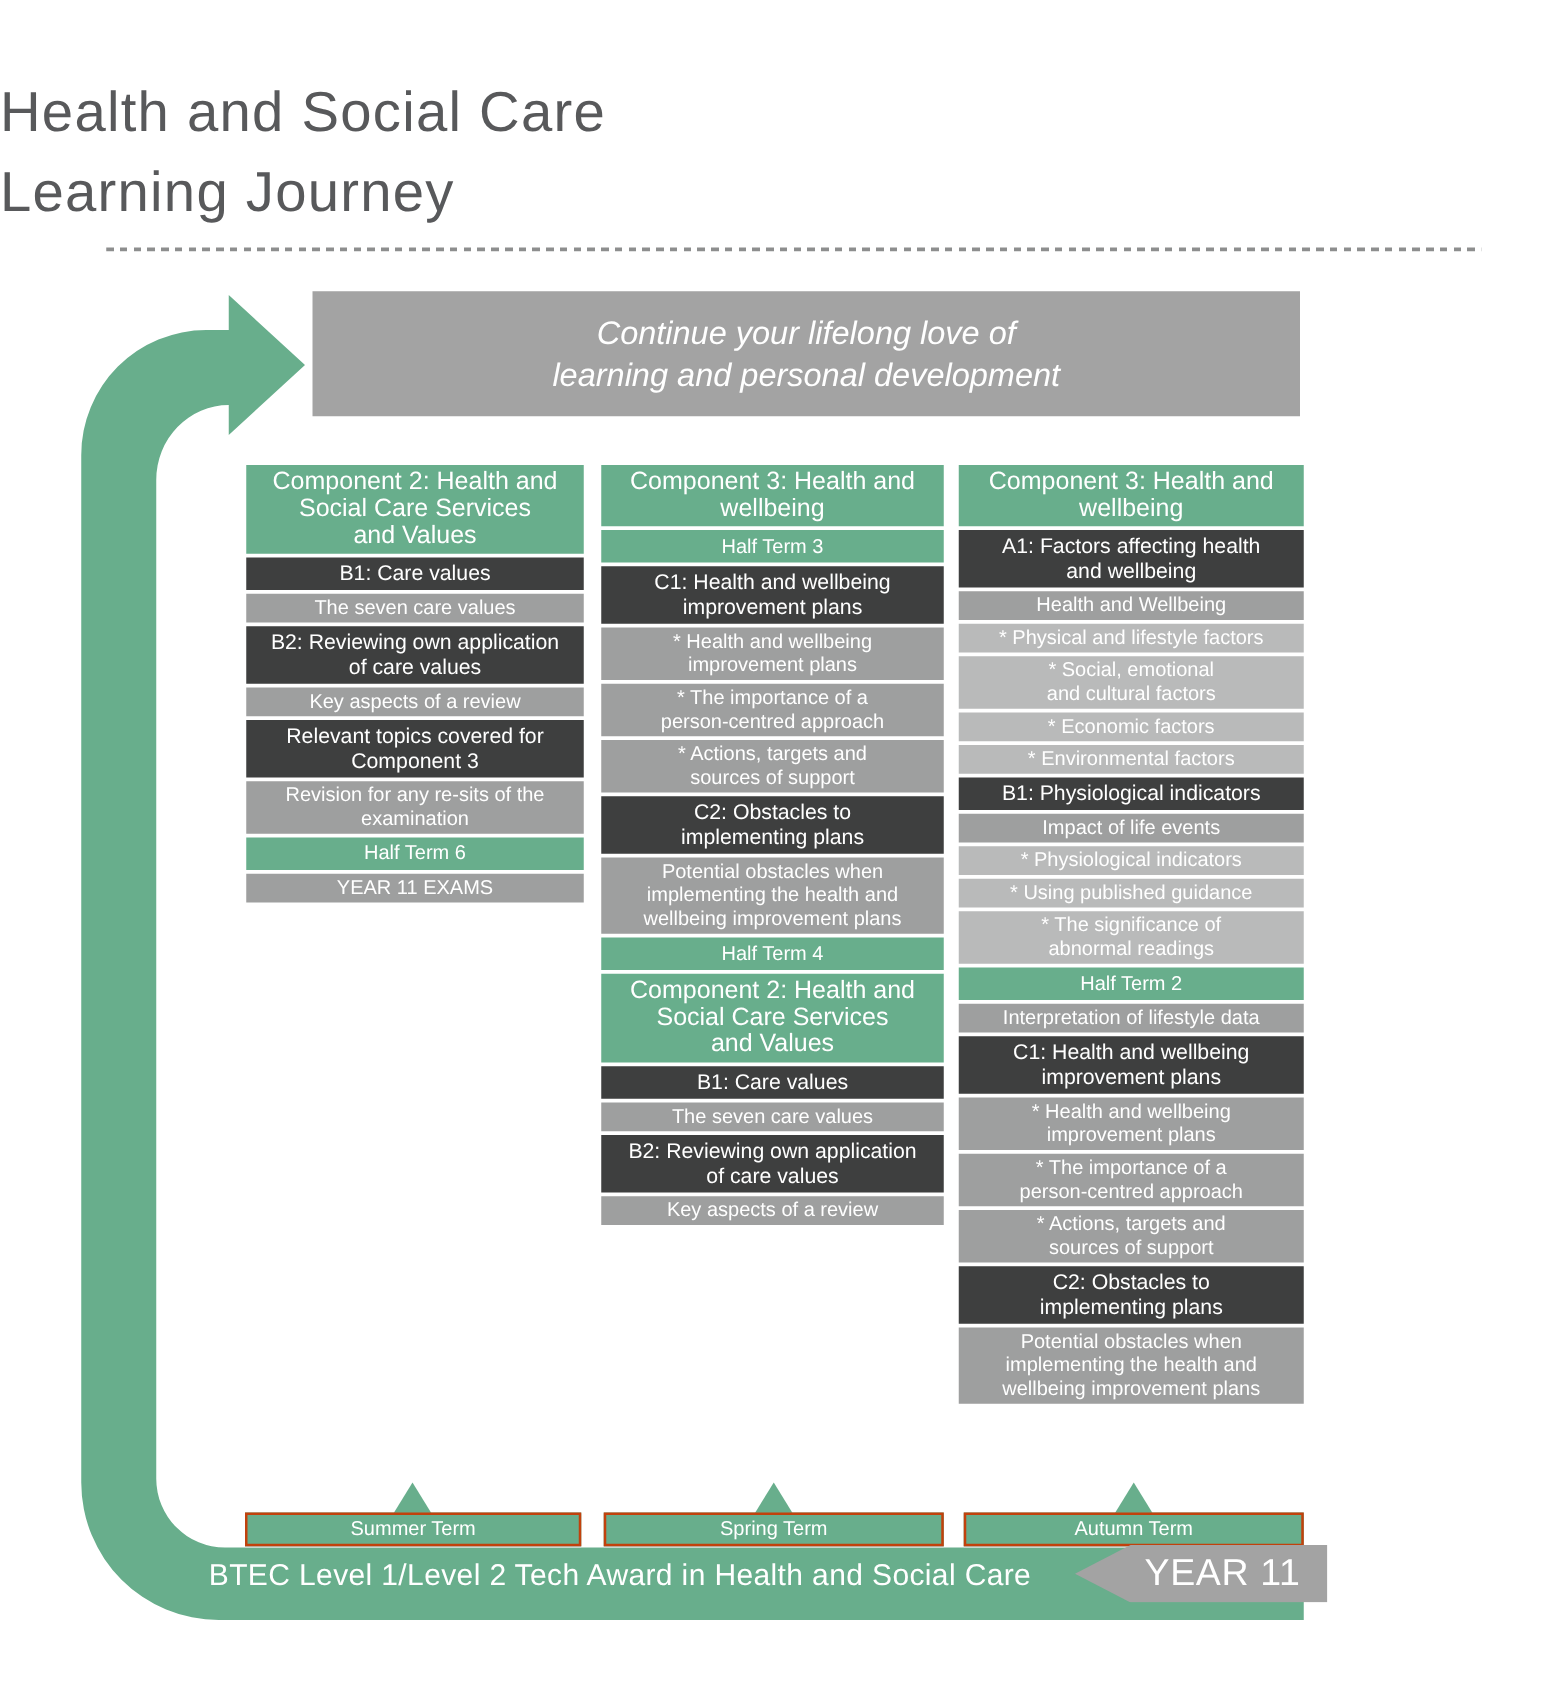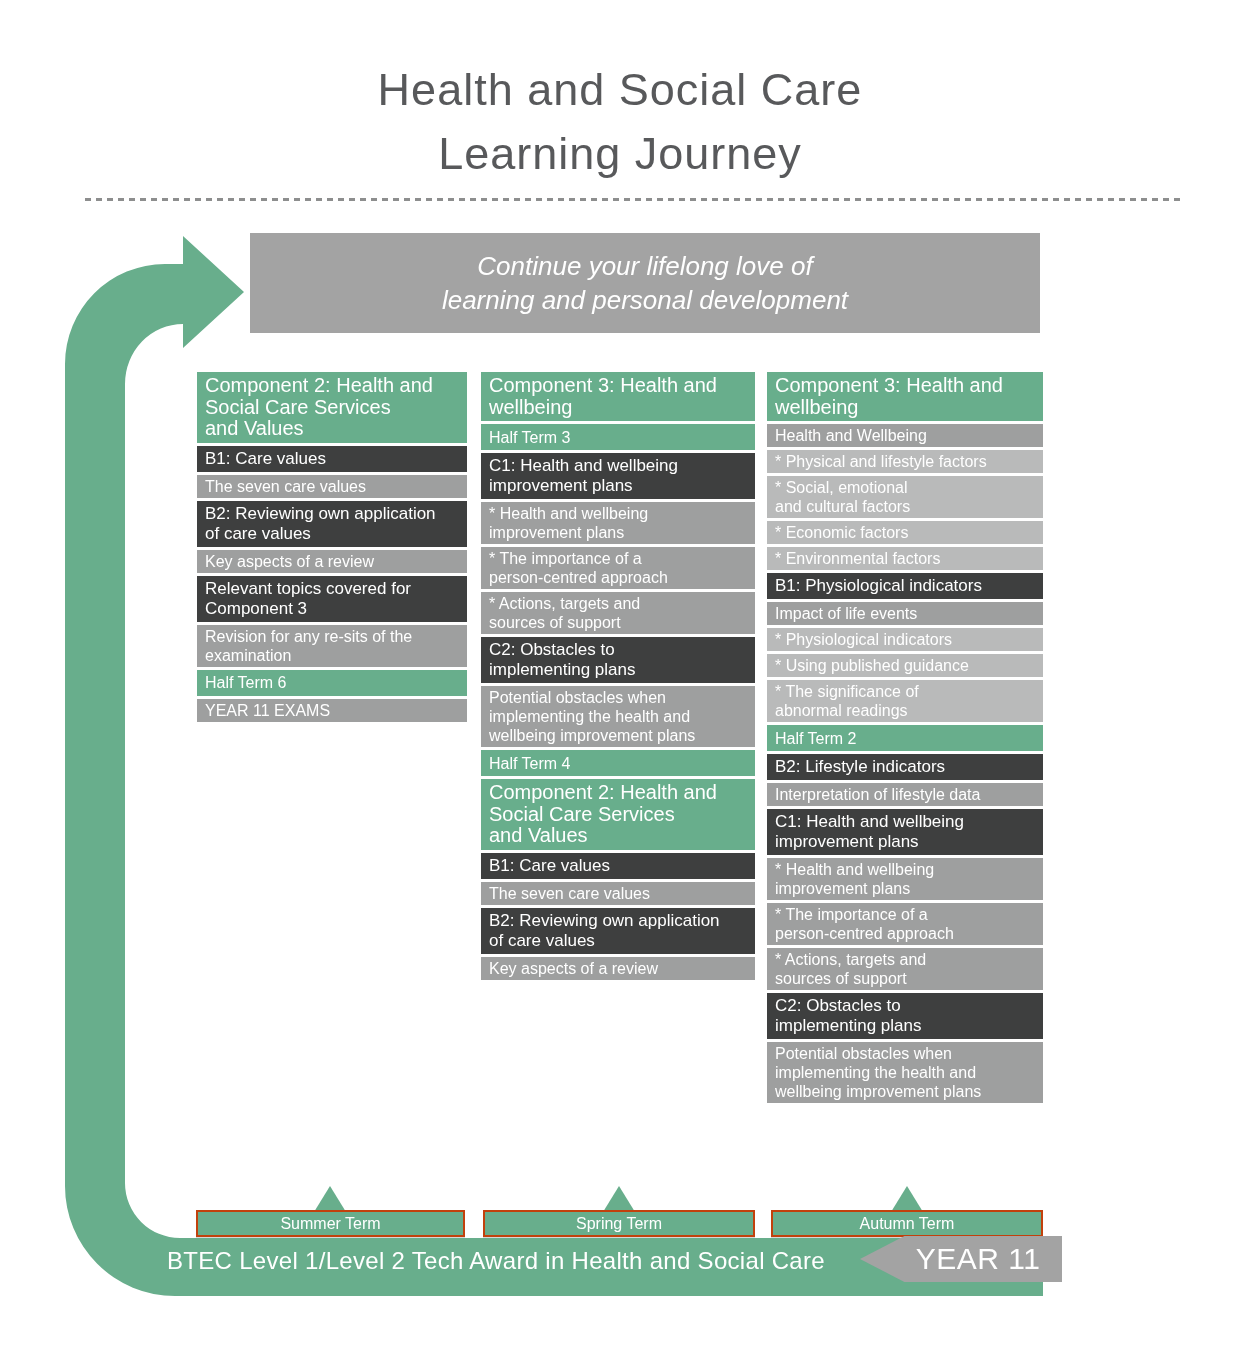--- a/index.html
+++ b/index.html
@@ -13,21 +13,21 @@
     --green: #68ae8c;
     --dark-gray: #3e3f3f;
     --mid-gray: #9e9f9f;
     --light-gray: #b9baba;
     --banner-gray: #a3a3a3;
     --title-gray: #58595b;
   }
 
   .page-title {
     position: absolute; top: 58px; left: 0; width: 1240px;
-    text-align: center; color: var(--title-gray);
+    text-align: left; color: var(--title-gray);
     font-size: 45px; font-weight: 400; letter-spacing: 1px; line-height: 64px;
   }
 
   .dashed-divider {
     position: absolute; top: 198px; left: 85px; width: 1100px; height: 3px;
     background: repeating-linear-gradient(90deg, #8d8e8e 0 6px, transparent 6px 11px);
   }
 
   .journey-arrow-svg {
     position: absolute; top: 0; left: 0; width: 1240px; height: 1357px;
@@ -44,21 +44,21 @@
     font-style: italic;
   }
 
   .column { position: absolute; top: 372px; }
   .column-1 { left: 197px; width: 270px; }
   .column-2 { left: 481px; width: 274px; }
   .column-3 { left: 767px; width: 276px; }
 
   .box {
     margin-bottom: 3px; padding: 2px 8px;
-    color: #fff; text-align: left; white-space: pre-line;
+    color: #fff; text-align: center; white-space: pre-line;
     box-sizing: border-box;
   }
   .box.header { background: var(--green);     font-size: 20px;   line-height: 21.5px; padding: 3px 8px; }
   .box.term   { background: var(--green);     font-size: 16px;   line-height: 21px;   padding: 2.5px 8px; }
   .box.dark   { background: var(--dark-gray); font-size: 17px;   line-height: 20px;   padding: 3px 8px; }
   .box.mid    { background: var(--mid-gray);  font-size: 16px;   line-height: 19px; }
   .box.light  { background: var(--light-gray);font-size: 16px;   line-height: 19px; }
 
   .term-pointer {
     position: absolute; top: 1186px; width: 0; height: 0;
@@ -166,34 +166,35 @@
 and Values</div>
     <div class="box dark">B1: Care values</div>
     <div class="box mid">The seven care values</div>
     <div class="box dark">B2: Reviewing own application
 of care values</div>
     <div class="box mid">Key aspects of a review</div>
   </div>
 <div class="column column-3">
     <div class="box header">Component 3: Health and
 wellbeing</div>
+    <div class="box dark">A1: Factors affecting health
+and wellbeing</div>
     <div class="box mid">Health and Wellbeing</div>
     <div class="box light">* Physical and lifestyle factors</div>
     <div class="box light">* Social, emotional
 and cultural factors</div>
     <div class="box light">* Economic factors</div>
     <div class="box light">* Environmental factors</div>
     <div class="box dark">B1: Physiological indicators</div>
     <div class="box mid">Impact of life events</div>
     <div class="box light">* Physiological indicators</div>
     <div class="box light">* Using published guidance</div>
     <div class="box light">* The significance of
 abnormal readings</div>
     <div class="box term">Half Term 2</div>
-    <div class="box dark">B2: Lifestyle indicators</div>
     <div class="box mid">Interpretation of lifestyle data</div>
     <div class="box dark">C1: Health and wellbeing
 improvement plans</div>
     <div class="box mid">* Health and wellbeing
 improvement plans</div>
     <div class="box mid">* The importance of a
 person-centred approach</div>
     <div class="box mid">* Actions, targets and
 sources of support</div>
     <div class="box dark">C2: Obstacles to

